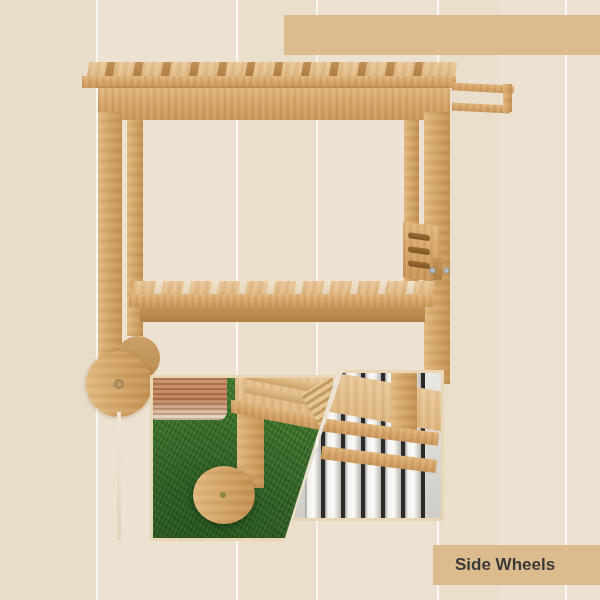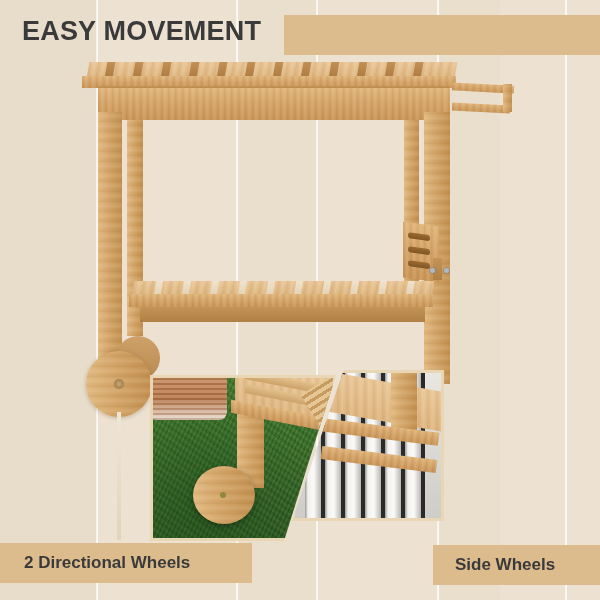--- a/index.html
+++ b/index.html
@@ -175,21 +175,20 @@
     <div class="panel-shade" style="left:240px;width:78px;opacity:.5;"></div>
     <div class="panel-shade" style="left:440px;width:60px;opacity:.45;"></div>
     <div class="panel-line" style="left:96px;"></div>
     <div class="panel-line" style="left:236px;"></div>
     <div class="panel-line" style="left:316px;"></div>
     <div class="panel-line" style="left:437px;"></div>
     <div class="panel-line" style="left:565px;"></div>
   </div>
 
   <div class="top-bar"></div>
-  <div class="title">EASY MOVEMENT</div>
 
   <div class="bench">
 
     <div class="part wood-v" id="leg-bl"></div>
     <div class="part wood-v" id="leg-br"></div>
 
     <div class="part wood-lt" id="top-deck">
       <div class="slat" style="left:18px"></div>
         <div class="slat" style="left:46px"></div>
       <div class="slat" style="left:74px"></div>
@@ -271,20 +270,17 @@
     <div class="fence" style="left:110px;"></div>
     <div class="fence-gap" style="left:126px;"></div>
 
     <div class="wood-lt" id="r-shelf"></div>
     <div class="wood-v" id="r-post"></div>
     <div class="wood" id="r-bar1"></div>
     <div class="wood" id="r-bar2"></div>
     <div class="screw" id="r-screw"></div>
   </div>
 
-  <div class="cap cap-left">
-    <span>2 Directional Wheels</span>
-  </div>
   <div class="cap cap-right">
     <span>Side Wheels</span>
   </div>
 
 </div>
 
 </body></html>

